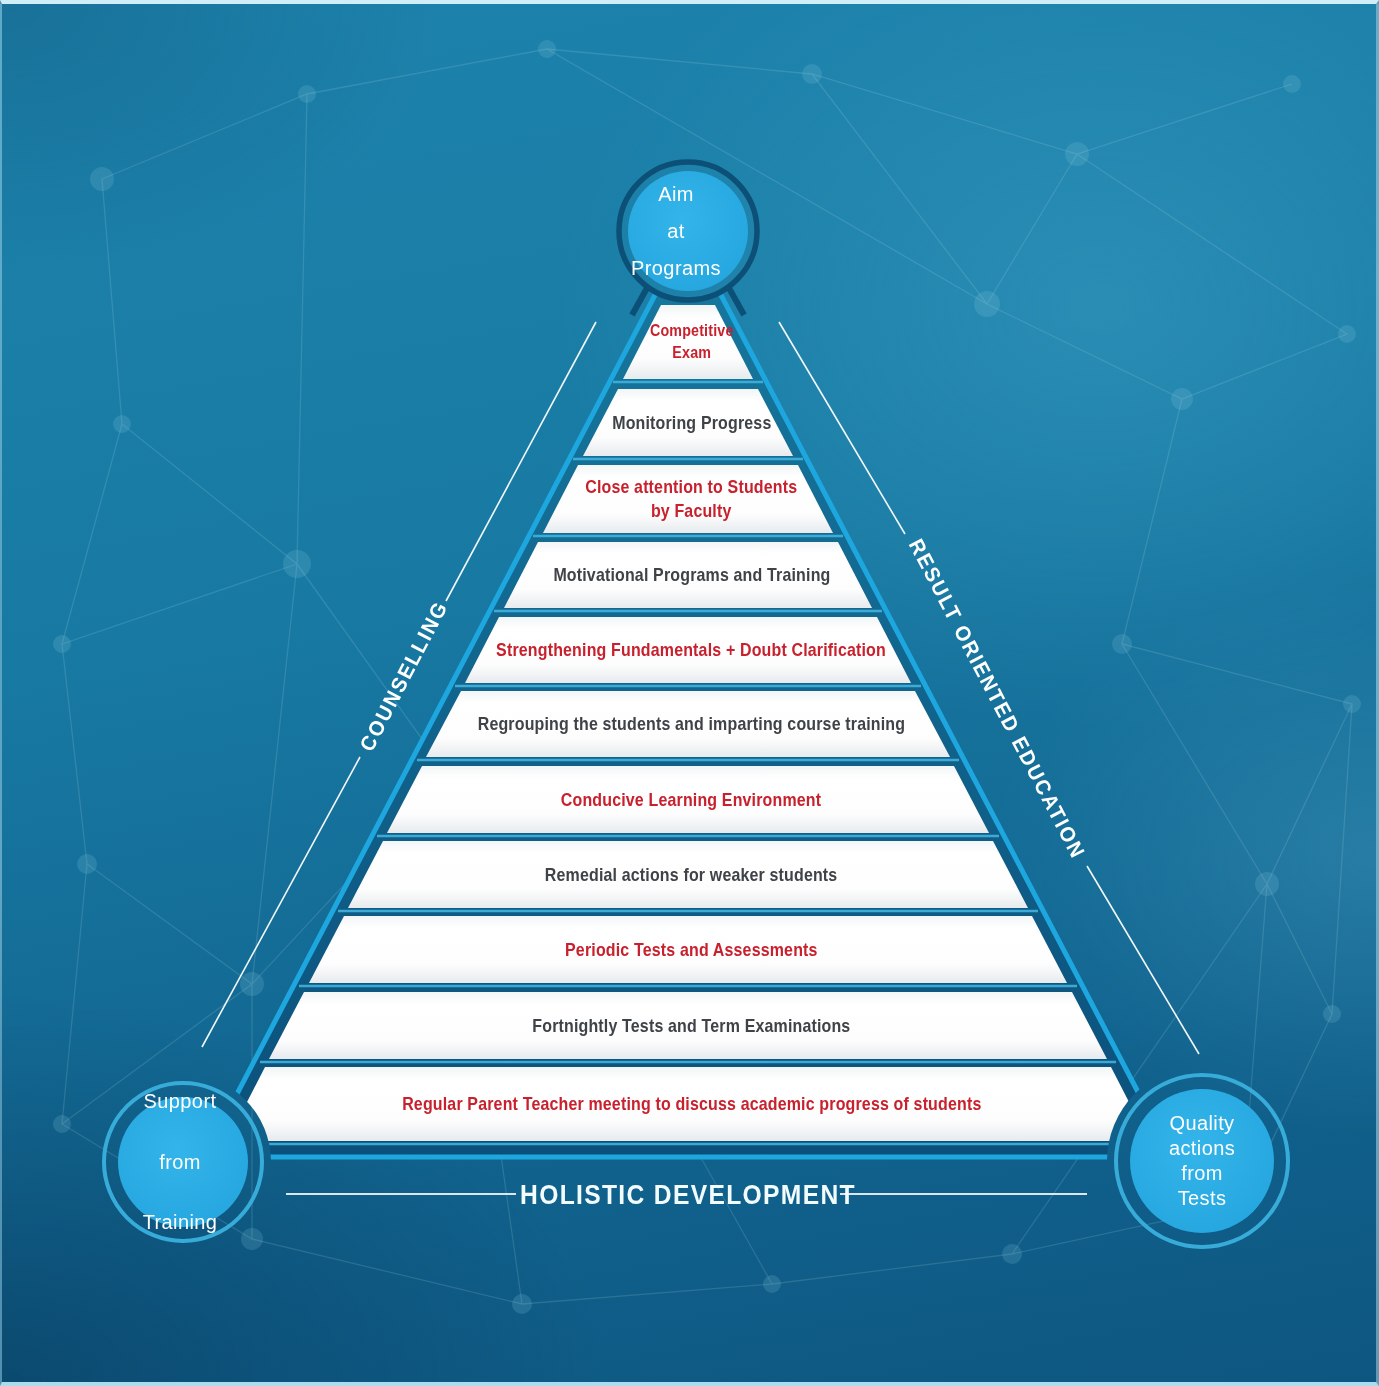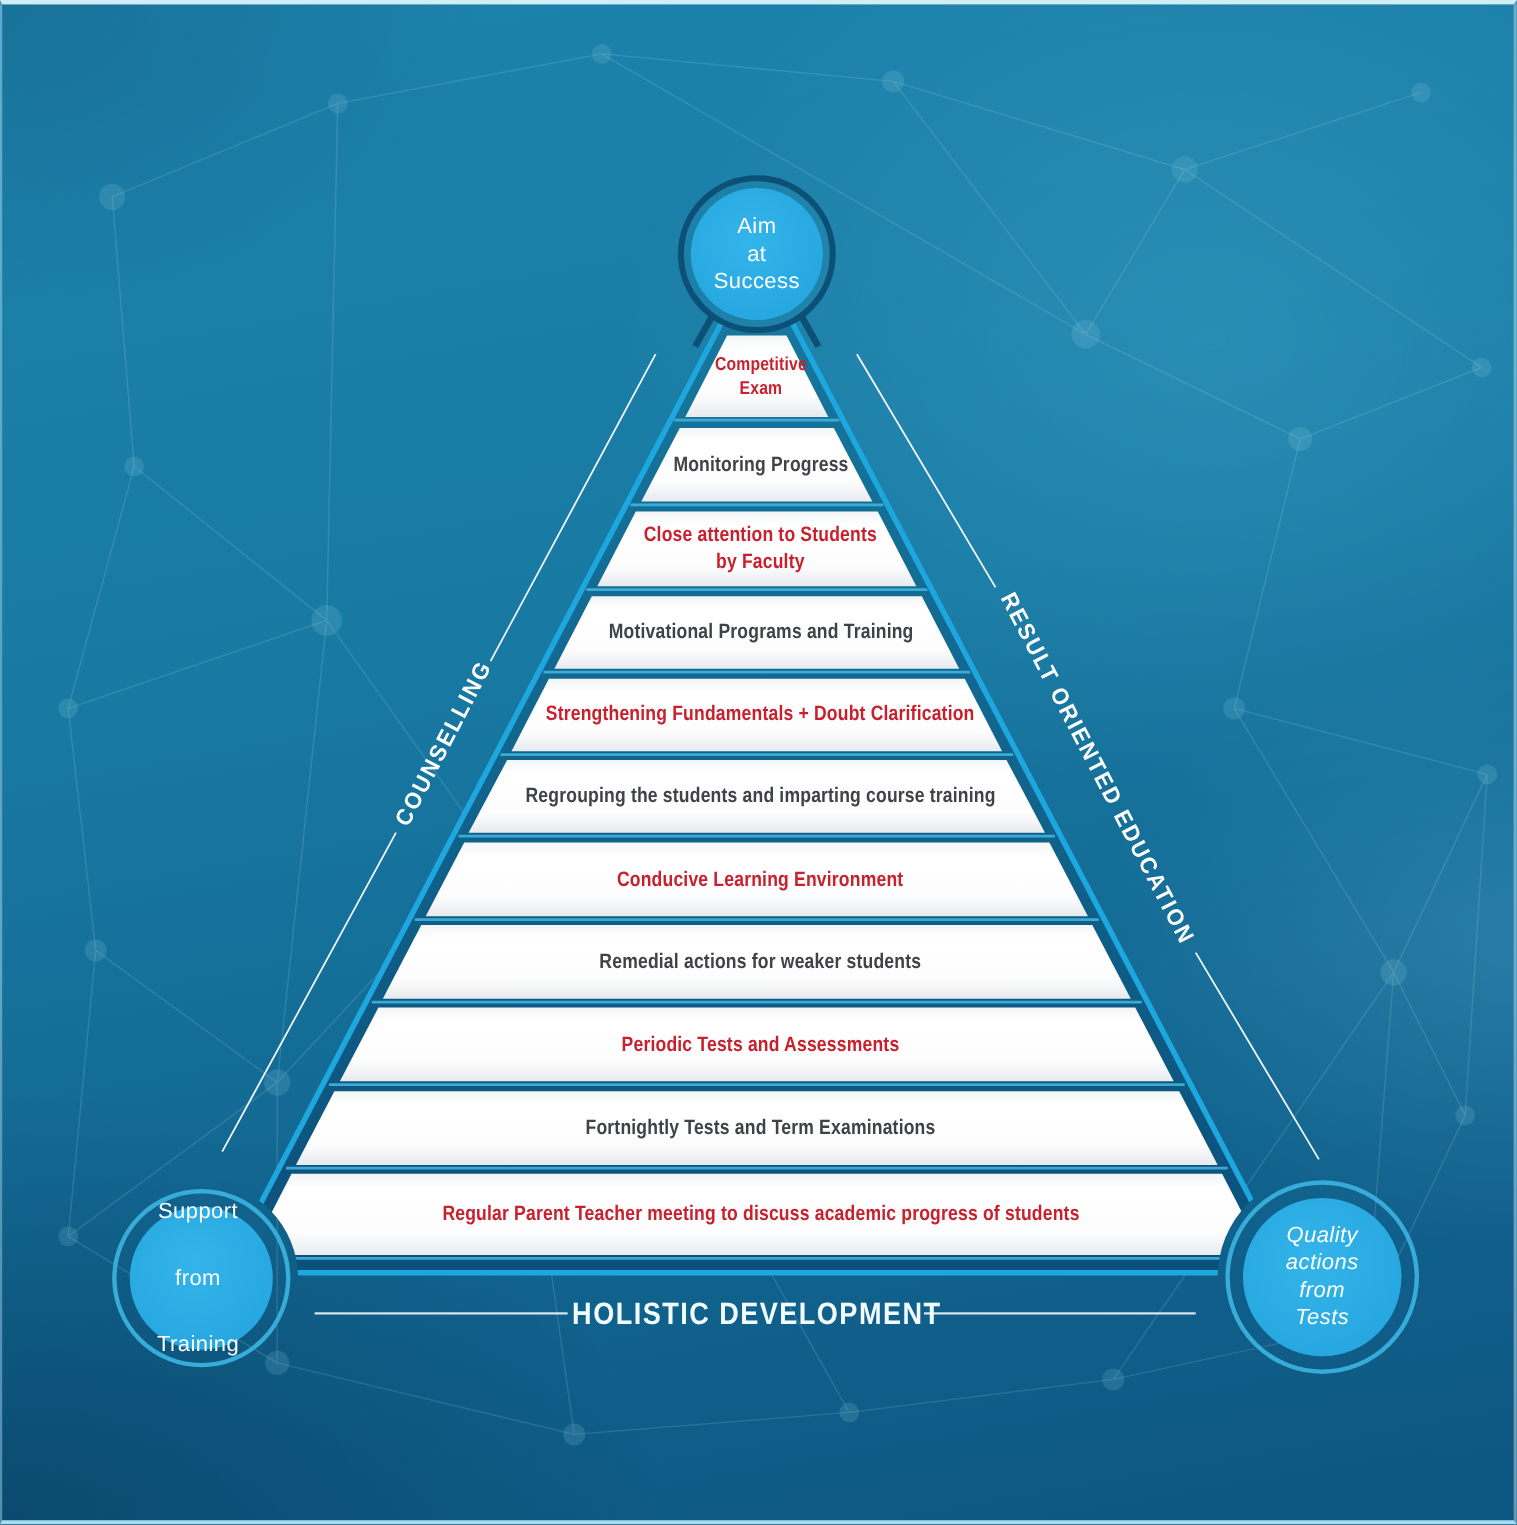--- a/index.html
+++ b/index.html
@@ -216,31 +216,31 @@
   <div class="band-label" style="top:912px;height:67px;">
     <span class="bt red">Periodic Tests and Assessments</span>
   </div>
   <div class="band-label" style="top:988px;height:67px;">
     <span class="bt dark">Fortnightly Tests and Term Examinations</span>
   </div>
   <div class="band-label" style="top:1063px;height:74px;">
     <span class="bt red">Regular Parent Teacher meeting to discuss academic progress of students</span>
   </div>
 
-  <div class="circle-label" style="left:576px;top:163px;width:220px;height:128px;">
+  <div class="circle-label" style="left:564px;top:163px;width:220px;height:128px;gap:12px;">
     <span>Aim</span>
     <span>at</span>
-    <span>Success</span>
+    <span>Programs</span>
   </div>
   <div class="circle-label" style="left:58px;top:1085px;width:240px;height:146px;justify-content:space-between;">
     <span>Support</span>
     <span>from</span>
     <span>Training</span>
   </div>
-  <div class="circle-label" style="left:1078px;top:1077px;width:244px;height:160px;font-style:italic;">
+  <div class="circle-label" style="left:1078px;top:1077px;width:244px;height:160px;">
     <span>Quality</span>
     <span>actions</span>
     <span>from</span>
     <span>Tests</span>
   </div>
 
   <div class="rot-label rot-left">COUNSELLING</div>
   <div class="rot-label rot-right">RESULT ORIENTED EDUCATION</div>
 
   <div class="rule rule-left"></div>

